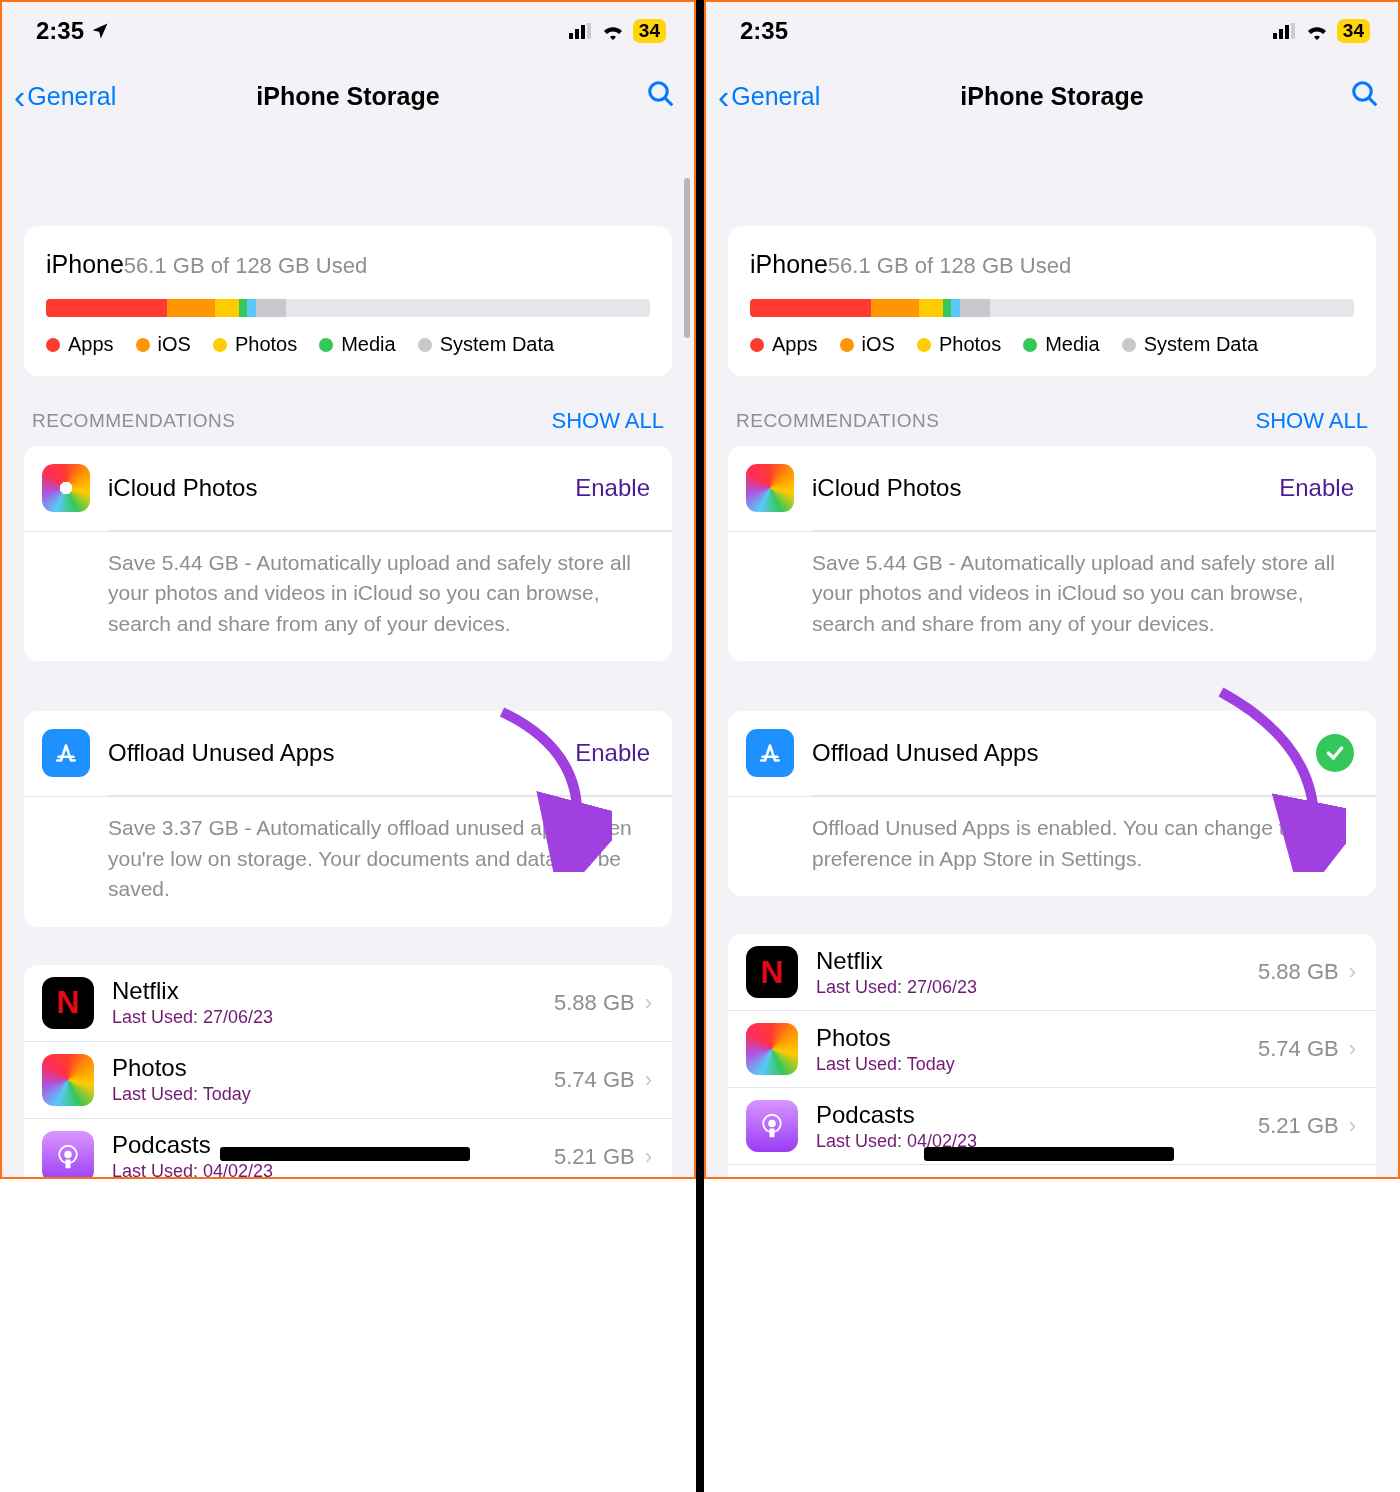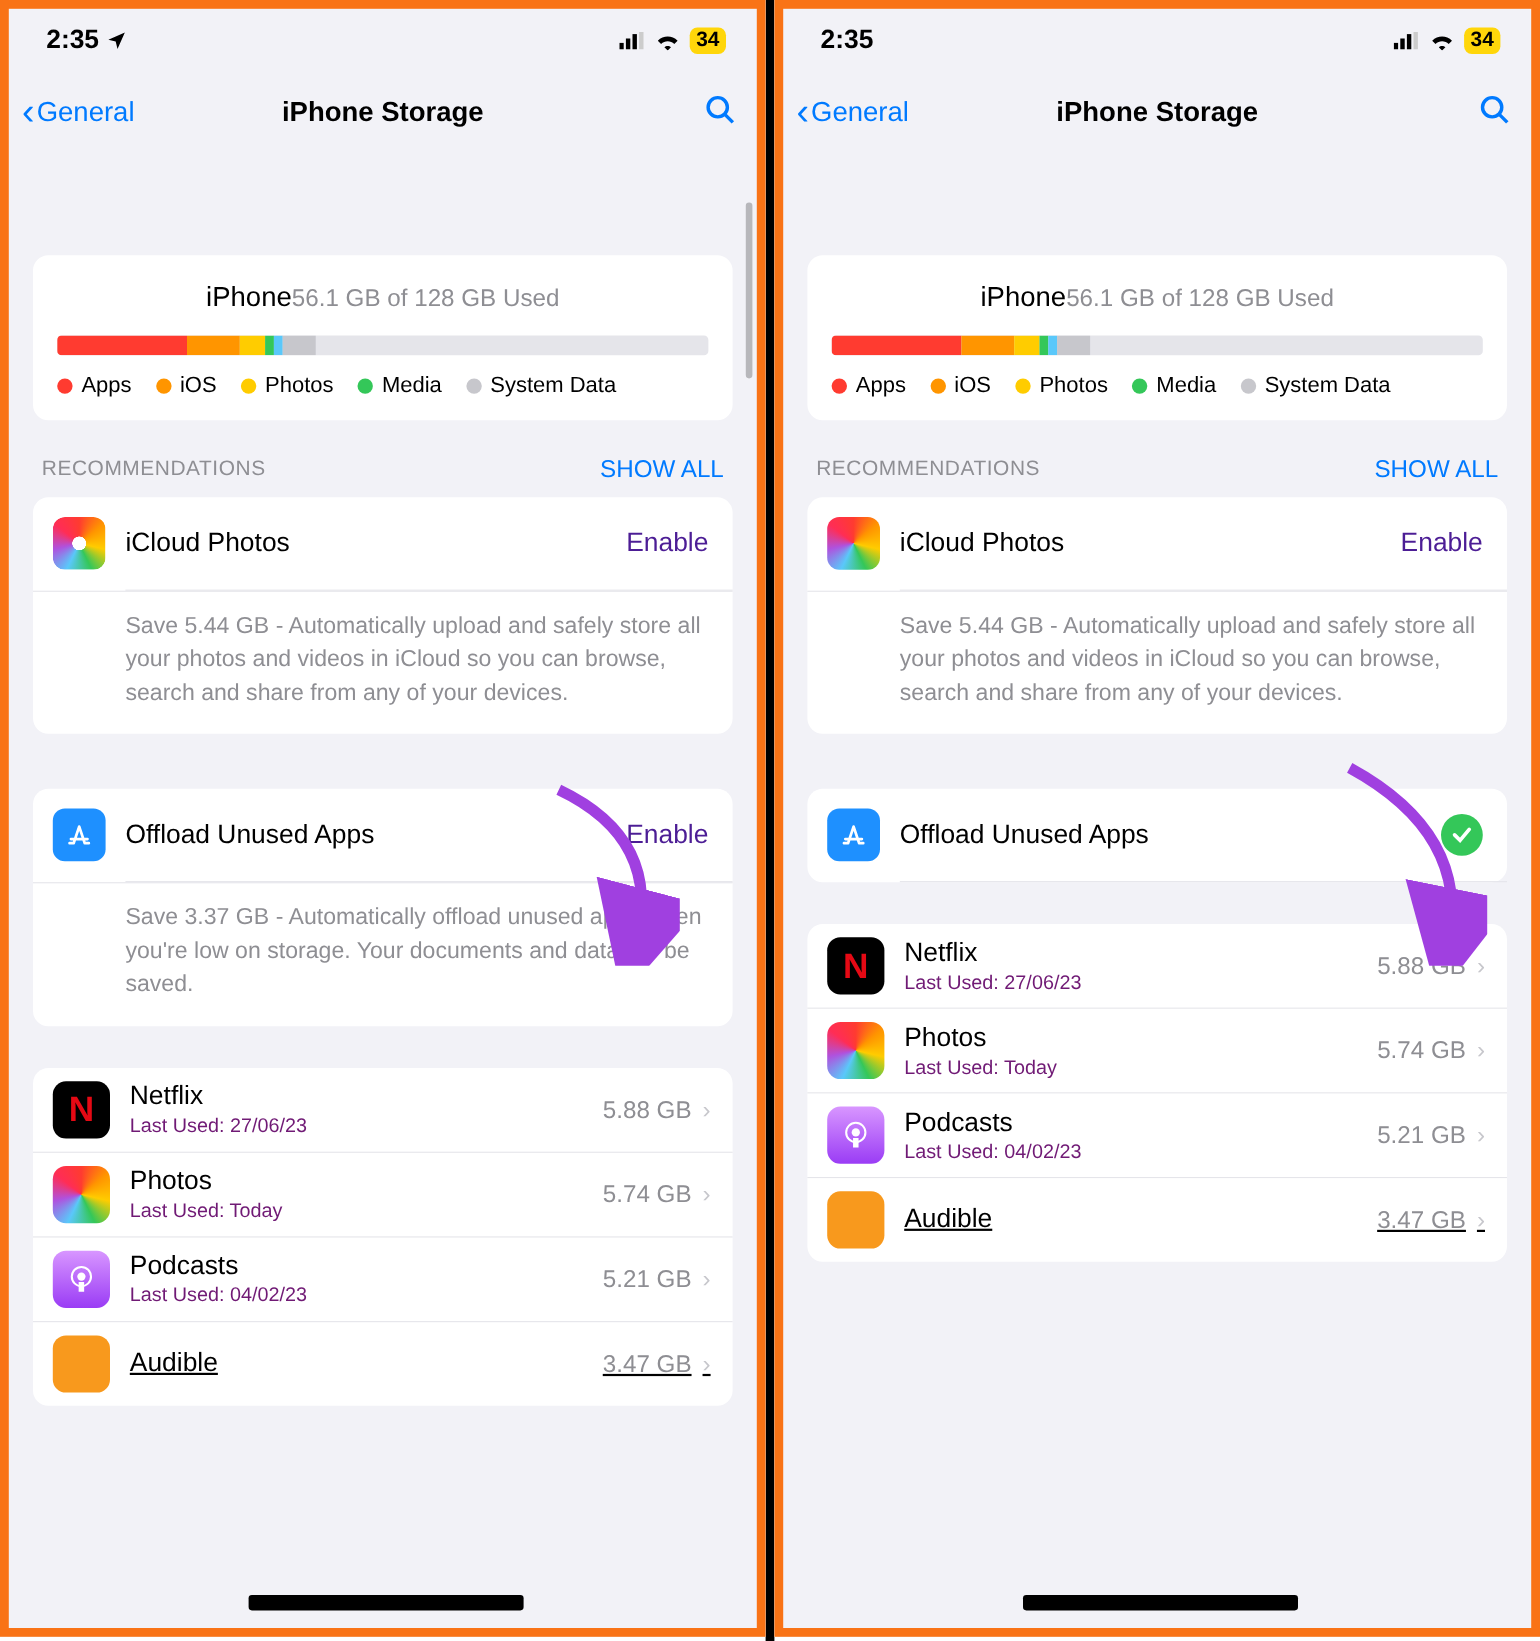--- a/index.html
+++ b/index.html
@@ -10,22 +10,22 @@
   height: 1492px;
 }
 .wrapper {
   display: flex;
   width: 1400px;
   height: 1492px;
   background: #fff;
 }
 .phone {
   width: 696px;
-  height: 1488px;
-  border: 8px solid #f97316;
+  height: 1179px;
+  border: 2px solid #f97316;
   background: #f2f2f7;
   position: relative;
   overflow: hidden;
 }
 .gap { width: 8px; background: #000; }
 .status-bar {
   height: 58px;
   display: flex;
   align-items: center;
   justify-content: space-between;
@@ -73,21 +73,21 @@
   height: 160px;
   background: #b7b7bb;
   border-radius: 3px;
 }
 .card {
   background: #fff;
   border-radius: 14px;
   margin: 0 22px;
 }
 .storage-card { margin-top: 94px; padding: 24px 22px 20px; }
-.storage-head { display: flex; justify-content: center; align-items: baseline; }
+.storage-head { display: flex; justify-content: flex-start; align-items: baseline; }
 .storage-device { font-size: 25px; }
 .storage-used { font-size: 22px; color: #8e8e93; }
 .storage-bar {
   margin-top: 20px;
   height: 18px;
   border-radius: 4px;
   display: flex;
   overflow: hidden;
   background: #e5e5ea;
 }
@@ -436,20 +436,21 @@
             </svg>
         </div>
         <span class="rec-title">Offload Unused Apps</span>
         <div class="check-badge">
           <svg width="20" height="20" viewBox="0 0 24 24" fill="none" stroke="#fff" stroke-width="4" stroke-linecap="round">
               <polyline points="4,12 10,18 20,6"></polyline>
             </svg>
         </div>
       </div>
       <div class="rec-sep"></div>
+      <div class="rec-body">Offload Unused Apps is enabled. You can change this preference in App Store in Settings.</div>
     </div>
 
     <svg class="arrow-annot" style="left:500px;top:680px" width="140" height="190" viewBox="0 0 140 190">
       <defs>
           <marker id="ah2" markerWidth="10" markerHeight="10" refX="5" refY="5" orient="auto">
             <path d="M0,0 L10,5 L0,10 z" fill="#a040e0"></path>
           </marker>
         </defs>
       <path d="M15,10 Q125,70 105,170" stroke="#a040e0" stroke-width="10" fill="none" marker-end="url(#ah2)"></path>
     </svg>

